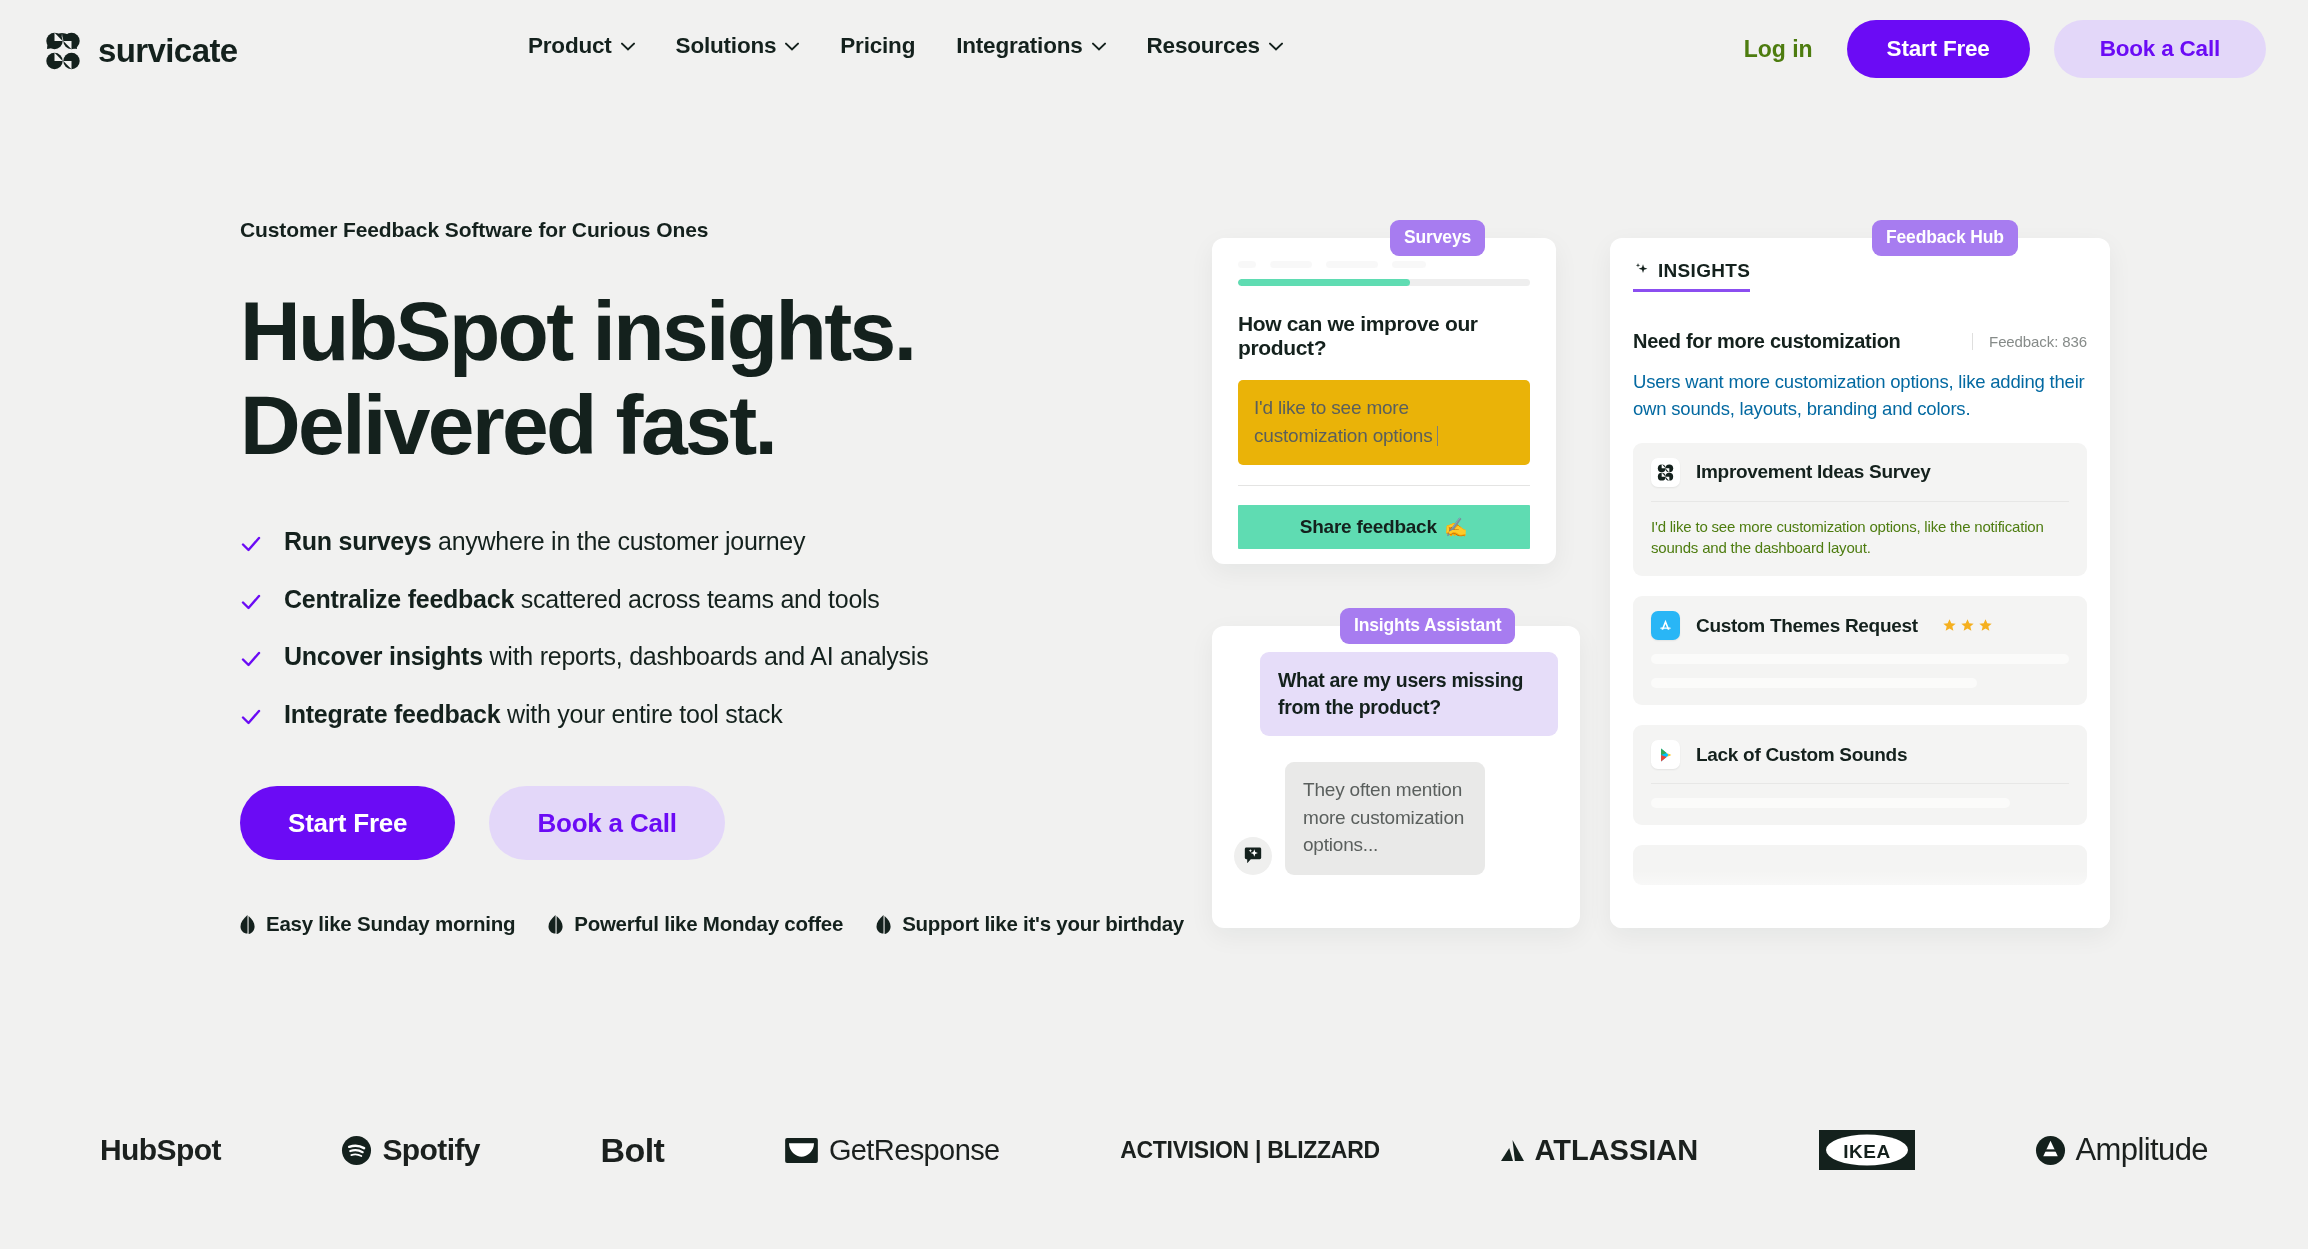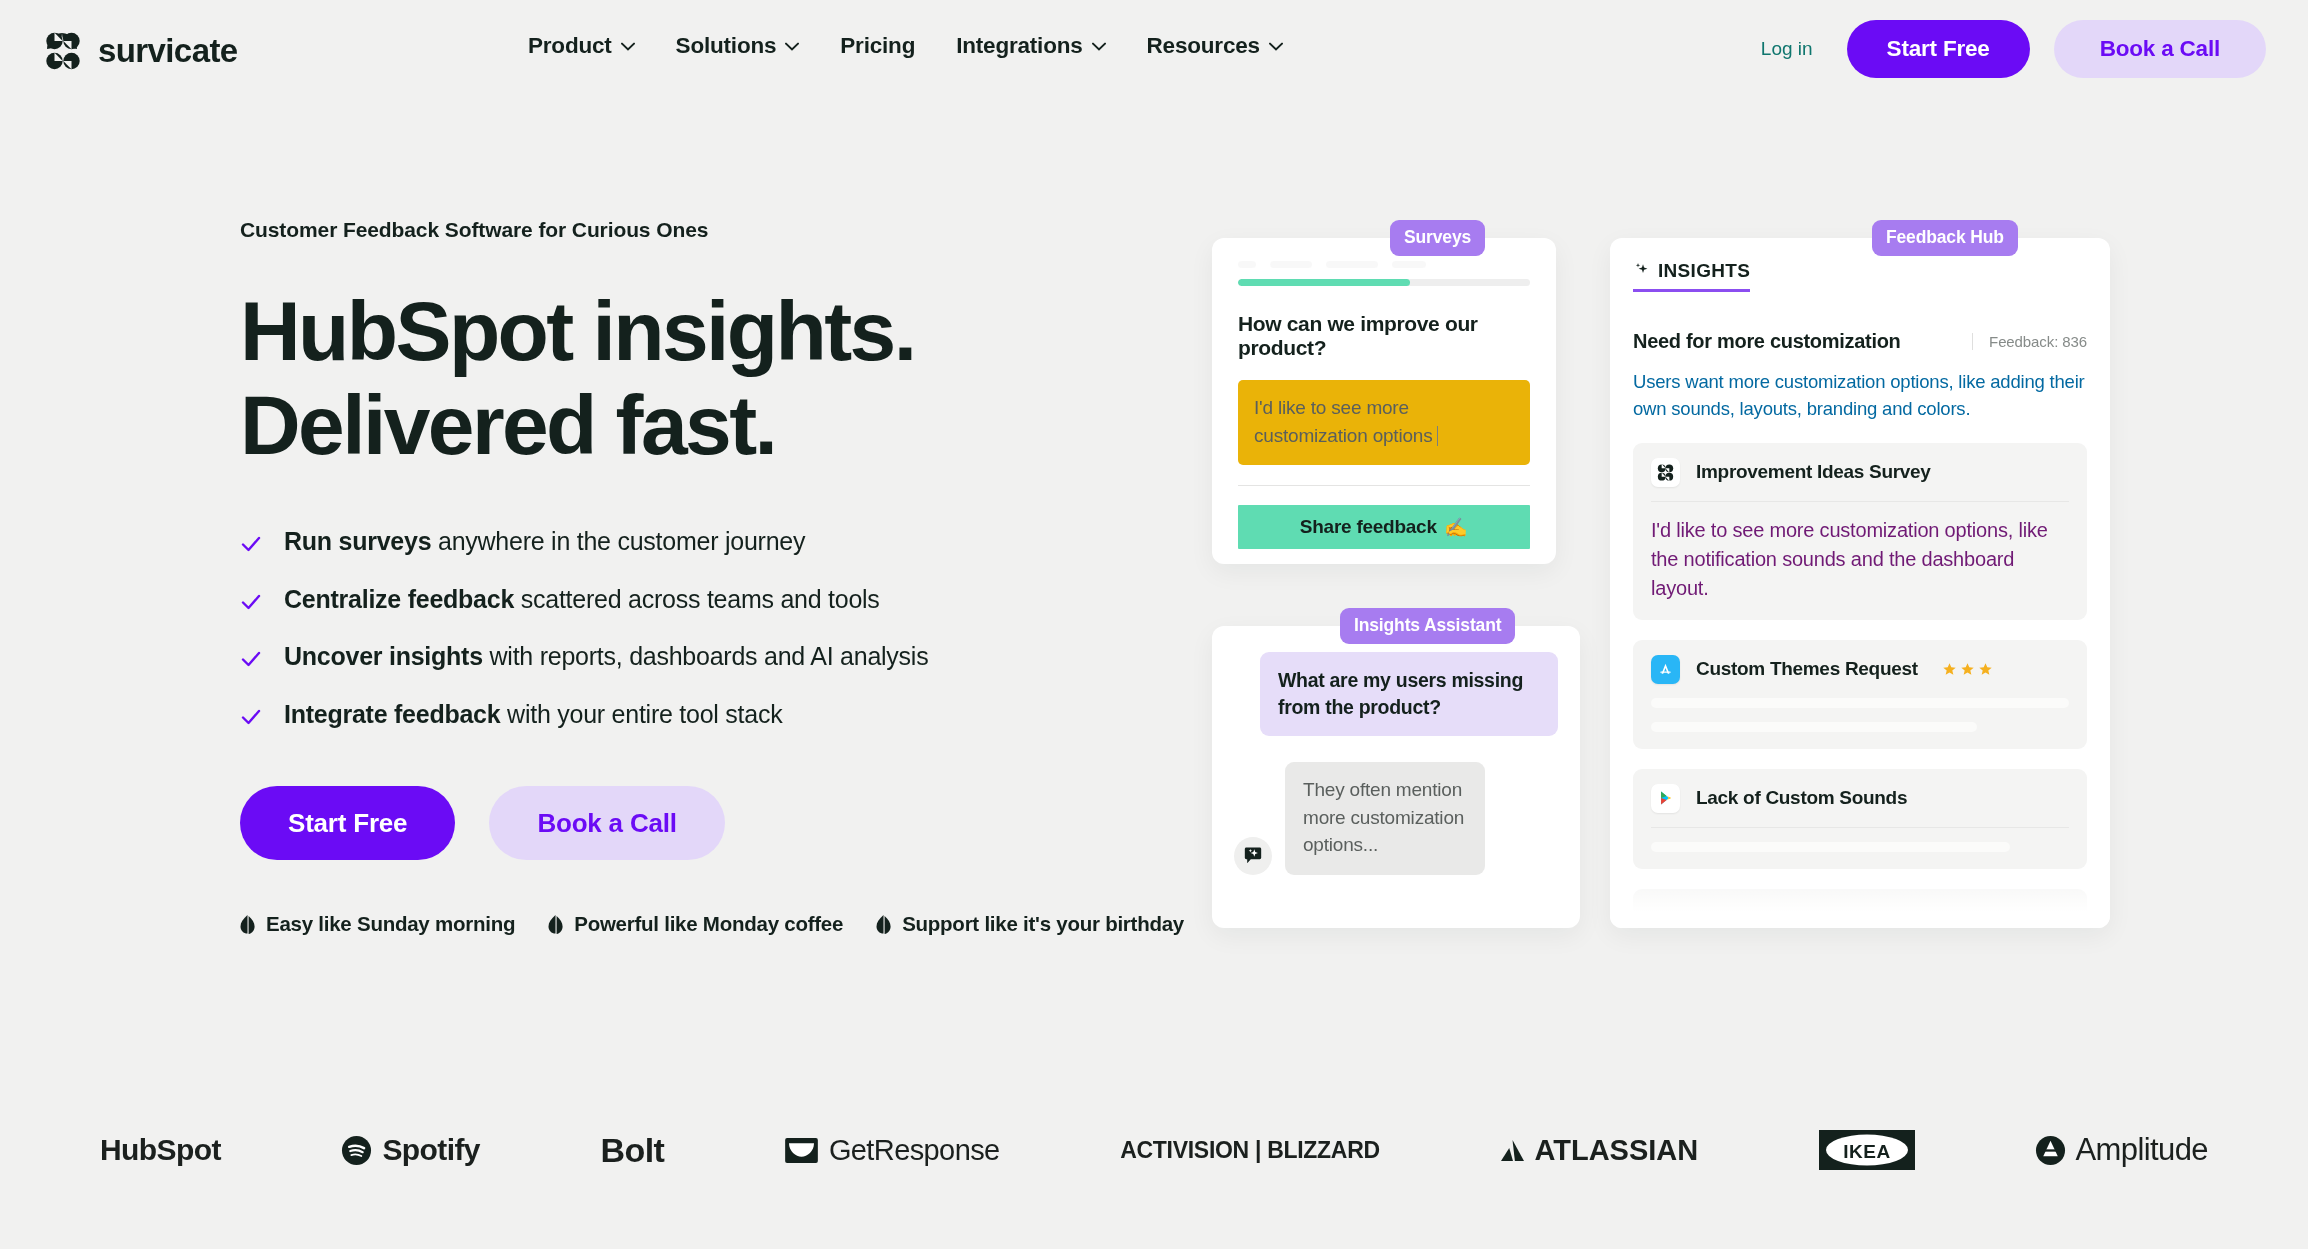--- a/index.html
+++ b/index.html
@@ -24,21 +24,21 @@
   .nav { position: absolute; left: 528px; top: 33px; display: flex; align-items: center; gap: 41px; }
   .nav-item {
     display: flex; align-items: center; gap: 9px;
     font-size: 22.5px; font-weight: 700; color: #14211d; cursor: pointer;
     letter-spacing: -0.2px; white-space: nowrap;
   }
   .chev { display: inline-block; width: 14px; height: 9px; }
   .chev svg { display: block; }
 
   .header-right { position: absolute; right: 42px; top: 20px; display: flex; align-items: center; gap: 24px; }
-  .login-link { font-size: 19px; font-weight: 400; color: #0f766e; cursor: pointer; margin-right: 10px; }
+  .login-link { font-size: 23px; font-weight: 700; color: #4d7c0f; cursor: pointer; margin-right: 10px; }
   .btn {
     border: none; cursor: pointer; border-radius: 999px;
     font-family: "Liberation Sans", sans-serif;
     font-weight: 700; letter-spacing: -0.2px;
   }
   .btn-primary { background: #6b0bf5; color: #ffffff; }
   .btn-soft { background: #e3d7f9; color: #6b0bf5; }
   .nav-btn { height: 58px; padding: 0 40px; font-size: 22.5px; display: flex; align-items: center; justify-content: center; }
   .nav-btn.wide { padding: 0 46px; }
 
@@ -126,21 +126,21 @@
   .hub-title { font-size: 20px; font-weight: 700; color: #14211d; letter-spacing: -0.3px; }
   .hub-count { font-size: 15px; color: #868b89; border-left: 1px solid #dfdfde; padding-left: 16px; letter-spacing: -0.1px; }
   .hub-desc { margin-top: 16px; font-size: 18.5px; line-height: 1.45; color: #0369a1; letter-spacing: -0.2px; }
 
   .hub-item { margin-top: 20px; background: #f4f4f3; border-radius: 9px; padding: 15px 18px 17px; }
   .hub-item-head { display: flex; align-items: center; gap: 16px; }
   .app-icon { flex: 0 0 auto; width: 29px; height: 29px; border-radius: 7px; background: #ffffff; display: flex; align-items: center; justify-content: center; box-shadow: 0 1px 2px rgba(0,0,0,.07); }
   .hub-item-title { font-size: 19px; font-weight: 700; color: #14211d; letter-spacing: -0.3px; }
   .stars { display: flex; gap: 3px; margin-left: 8px; }
   .hub-rule { margin-top: 14px; height: 1px; background: #e7e7e6; }
-  .hub-item-body { margin-top: 14px; font-size: 20px; line-height: 1.45; color: #701a75; letter-spacing: -0.2px; }
+  .hub-item-body { margin-top: 14px; font-size: 15px; line-height: 1.45; color: #4d7c0f; letter-spacing: -0.2px; }
   .skel { margin-top: 14px; height: 10px; border-radius: 6px; background: #fbfbfa; }
   .skel.s2 { width: 78%; }
 
   .fade-bottom {
     position: absolute; left: 0; bottom: 0; width: 100%; height: 58px;
     background: linear-gradient(to bottom, rgba(255,255,255,0), #ffffff 72%);
     pointer-events: none;
   }
 
   

